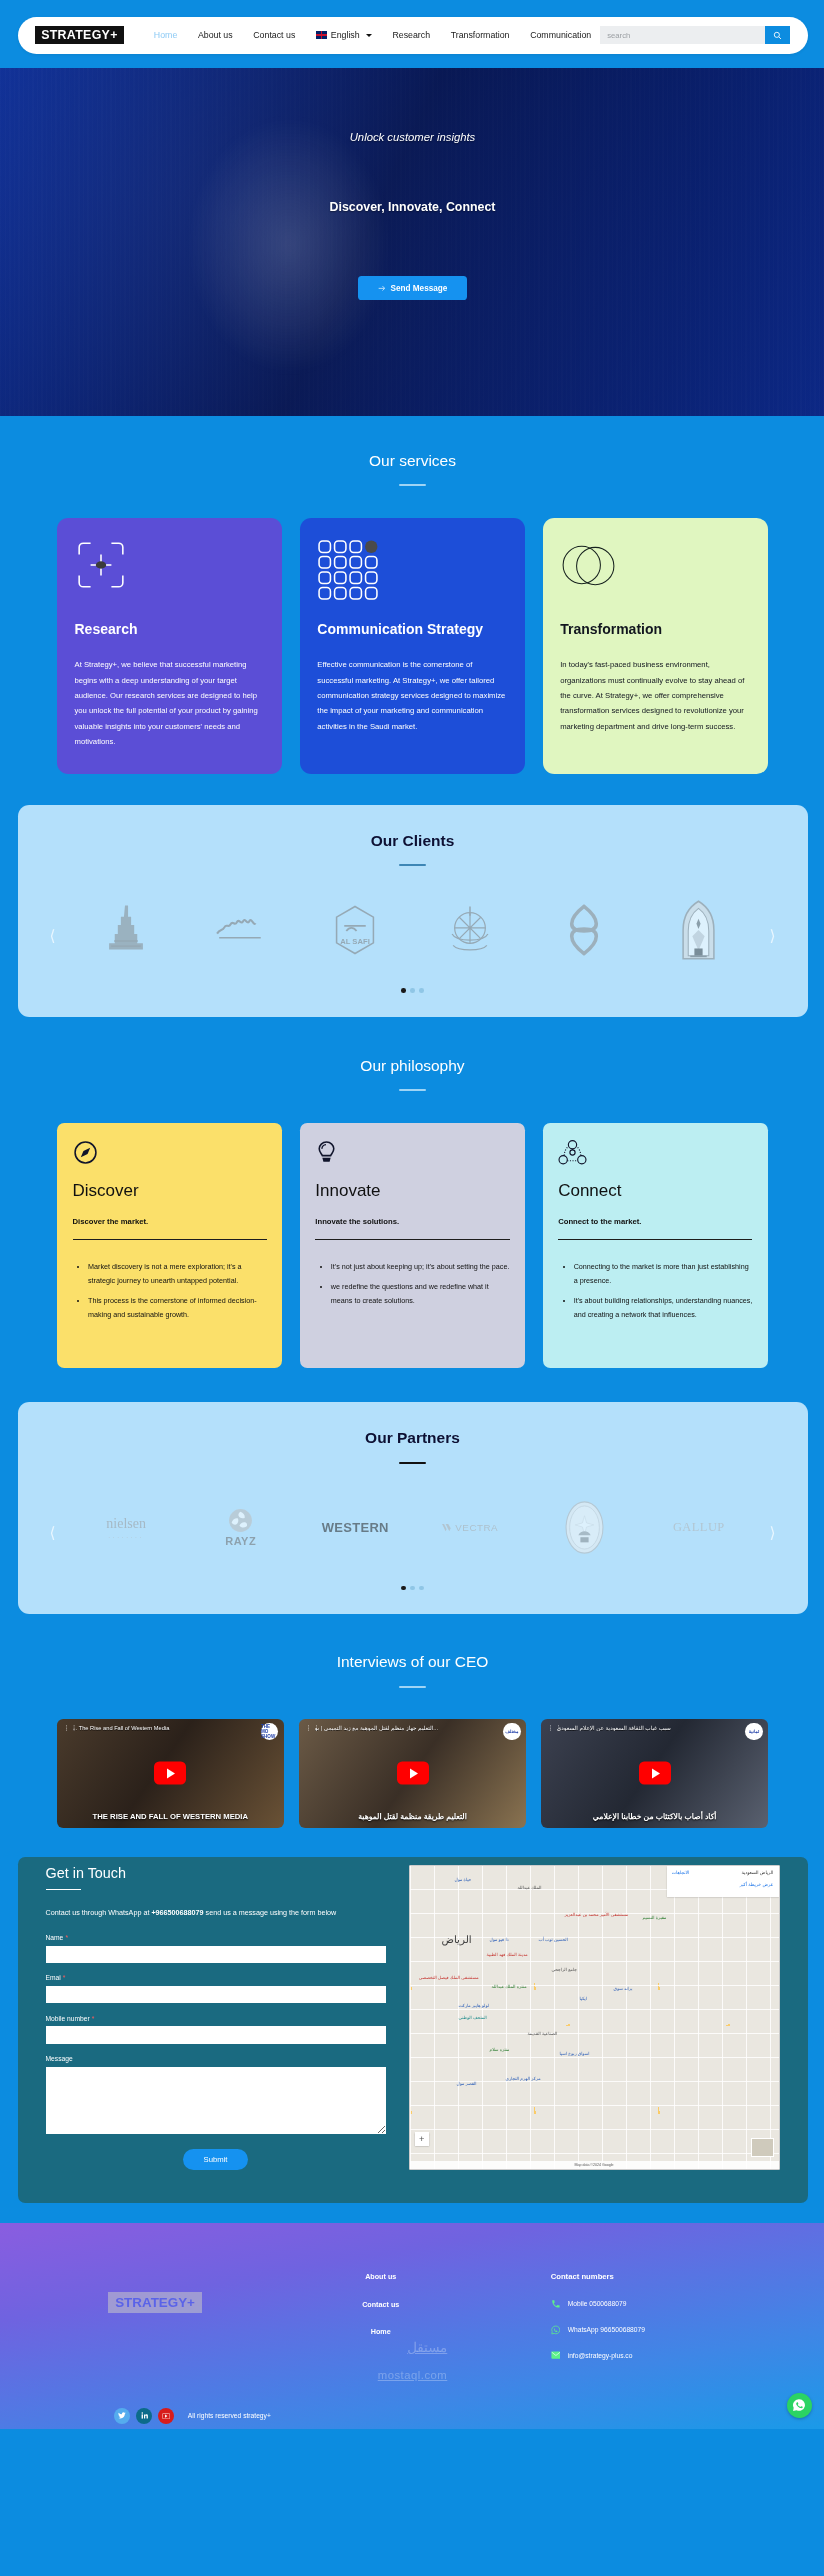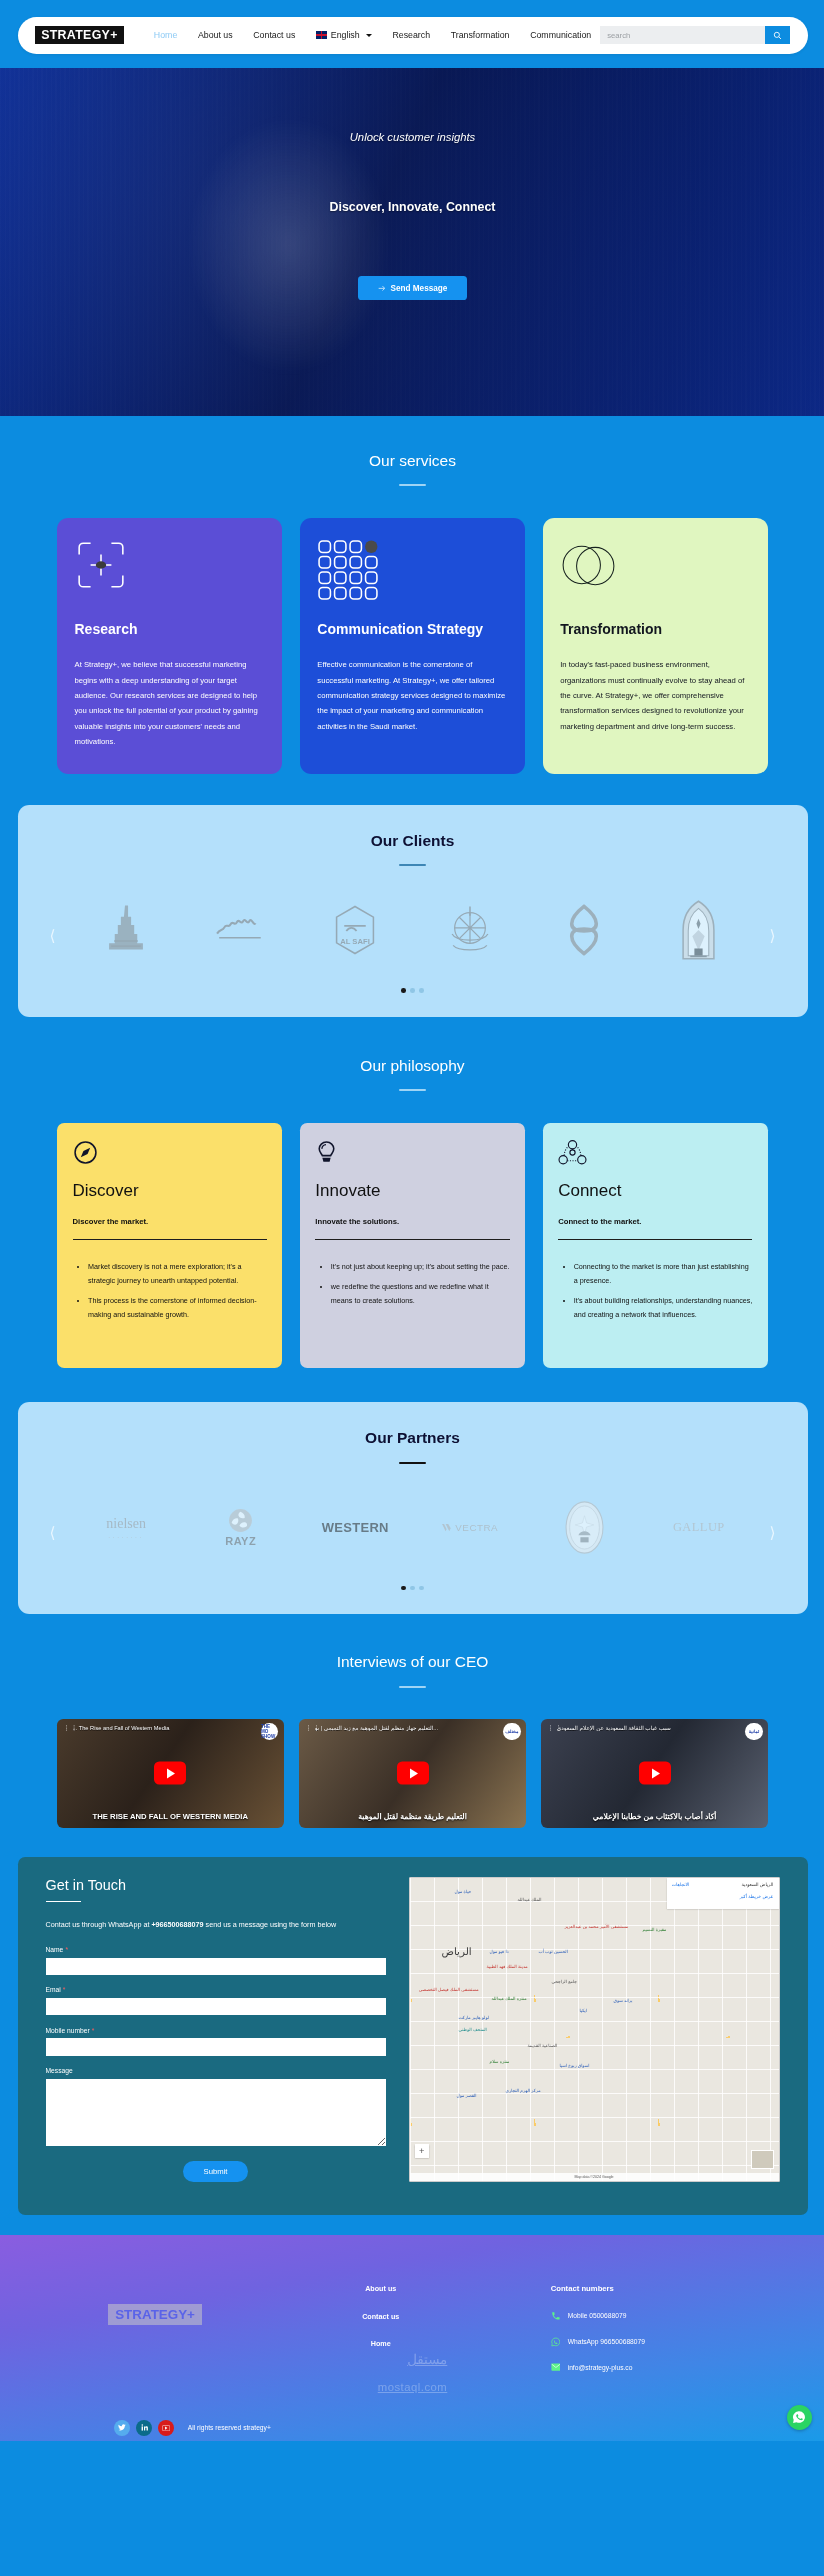--- a/index.html
+++ b/index.html
@@ -183,21 +183,21 @@
     position: absolute; left: 50%; top: 50%; transform: translate(-50%,-50%);
     width: 32px; height: 23px; background: #f00; border-radius: 5.2px;
     display: flex; align-items: center; justify-content: center;
   }
   .ytbtn .tri { width: 0; height: 0; border-left: 8.2px solid #fff; border-top: 5.2px solid transparent; border-bottom: 5.2px solid transparent; margin-left: 2.1px; }
   .vbadge { position: absolute; top: 4.1px; right: 5.2px; background: #fff; border-radius: 50%; width: 17.5px; height: 17.5px; display:flex; align-items:center; justify-content:center; font-size: 4.6px; color:#1f3ea8; font-weight:bold;}
   .vcap { position: absolute; left: 4.1px; right: 4.1px; bottom: 7.2px; text-align: center; color: #fff; font-size: 7.7px; font-weight: bold; text-shadow: 0 0.5px 1.5px rgba(0,0,0,.85); }
 
   
   .contact {
-    background: #1a6a80; border-radius: 7.2px; margin: 0 17.5px; padding: 20px 28px 33px 28px;
+    background: #1a6a80; border-radius: 7.2px; margin: 0 17.5px; padding: 8px 28px 33px 28px;
     display: flex; gap: 23px;
   }
   .contact-left { width: 340px; }
   .contact h2 { color: #fff; font-size: 14.4px; font-weight: 400; }
   .contact .rule2 { width: 35px; height: 1.5px; background: #fff; margin: 8.2px 0 15.5px 0; }
   .contact p.intro { color: #fff; font-size: 7.2px; line-height: 1.9; margin-bottom: 14.4px; }
   .contact p.intro b { font-weight: bold; }
   .flabel { color: #fff; font-size: 6.7px; margin-bottom: 4.6px; display: block; }
   .flabel .req { color: #ff5b5b; margin-left: 2.1px; }
   .finput {

